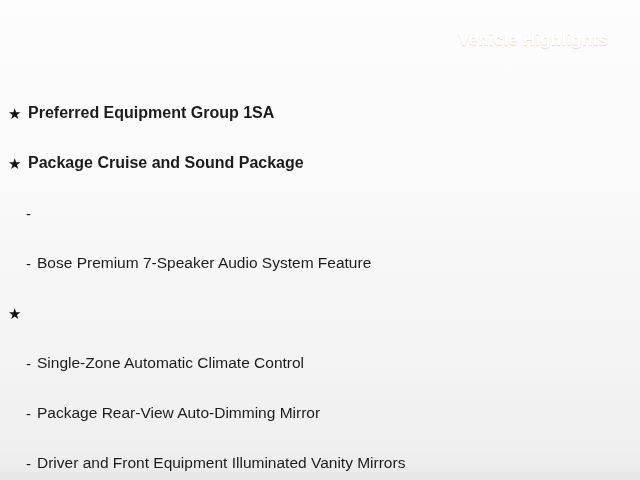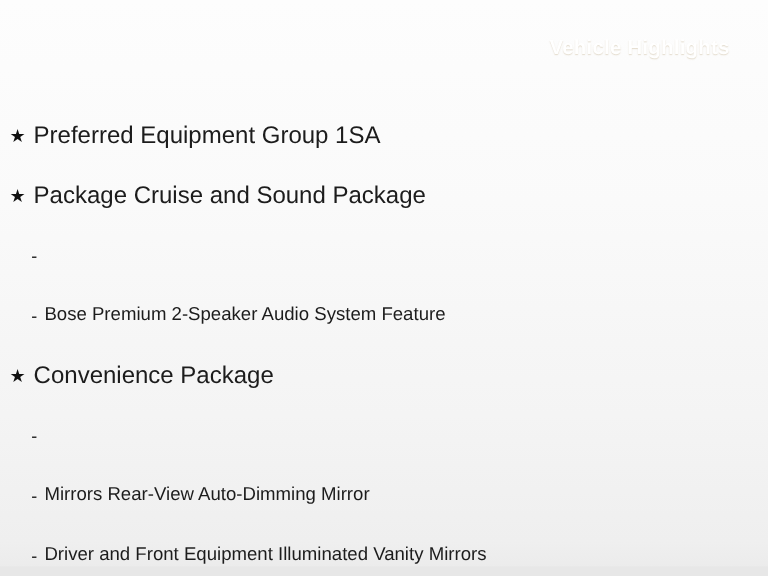--- a/index.html
+++ b/index.html
@@ -107,21 +107,22 @@
   }
 
   .row-label {
     color: #1c1c1c;
     font-size: 15.5px;
     line-height: 1.2;
     white-space: nowrap;
   }
 
   .row.level-main .row-label {
-    font-size: 20px;
+    font-size: 16px;
+    font-weight: bold;
   }
 
   .bottom-band {
     position: absolute;
     left: 0;
     bottom: 0;
     width: 640px;
     height: 8px;
     background: #e7e7e7;
   }
@@ -143,32 +144,32 @@
       </div>
       <div class="row level-main">
         <span class="star-icon">★</span>
         <span class="row-label">Package Cruise and Sound Package</span>
       </div>
       <div class="row level-sub">
         <span class="dash-icon">-</span>
       </div>
       <div class="row level-sub">
         <span class="dash-icon">-</span>
-        <span class="row-label">Bose Premium 2-Speaker Audio System Feature</span>
+        <span class="row-label">Bose Premium 7-Speaker Audio System Feature</span>
       </div>
       <div class="row level-main">
         <span class="star-icon">★</span>
-        <span class="row-label">Convenience Package</span>
       </div>
       <div class="row level-sub">
         <span class="dash-icon">-</span>
+        <span class="row-label">Single-Zone Automatic Climate Control</span>
       </div>
       <div class="row level-sub">
         <span class="dash-icon">-</span>
-        <span class="row-label">Mirrors Rear-View Auto-Dimming Mirror</span>
+        <span class="row-label">Package Rear-View Auto-Dimming Mirror</span>
       </div>
       <div class="row level-sub">
         <span class="dash-icon">-</span>
         <span class="row-label">Driver and Front Equipment Illuminated Vanity Mirrors</span>
       </div>
     </div>
 
   <div class="bottom-band"></div>
 
 </div>

